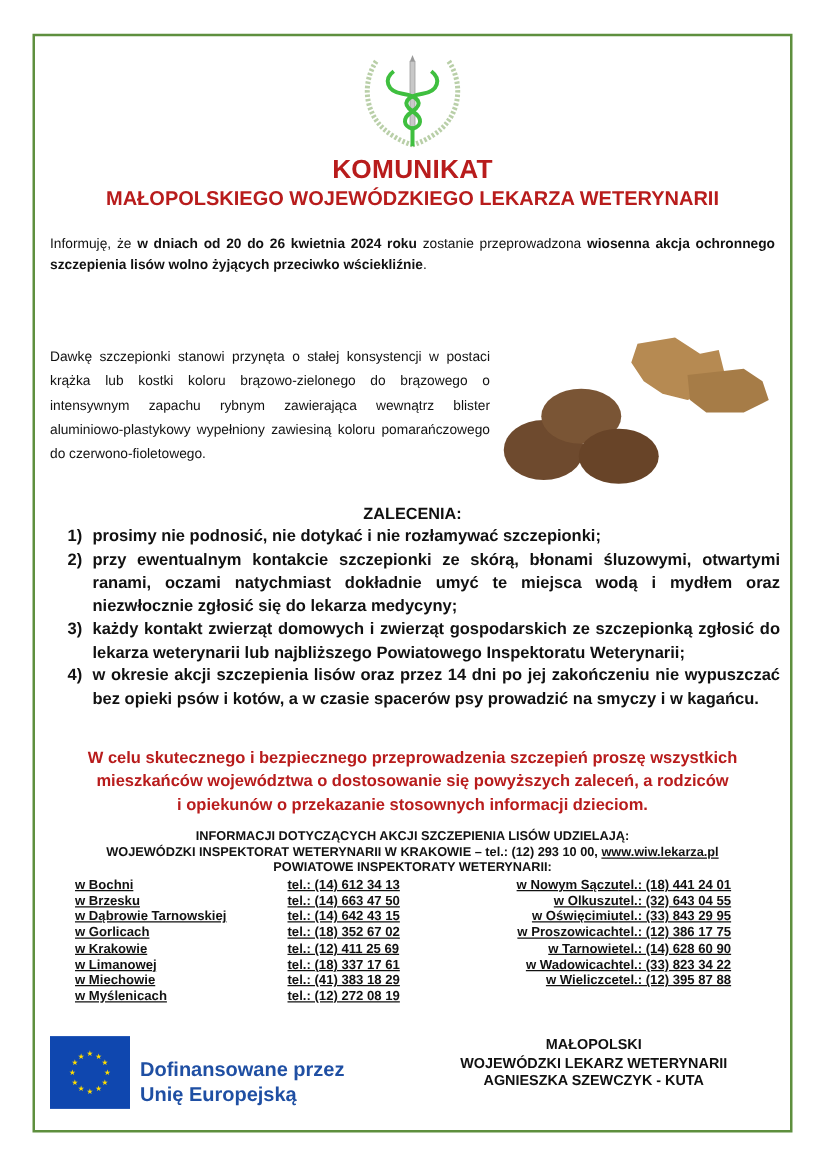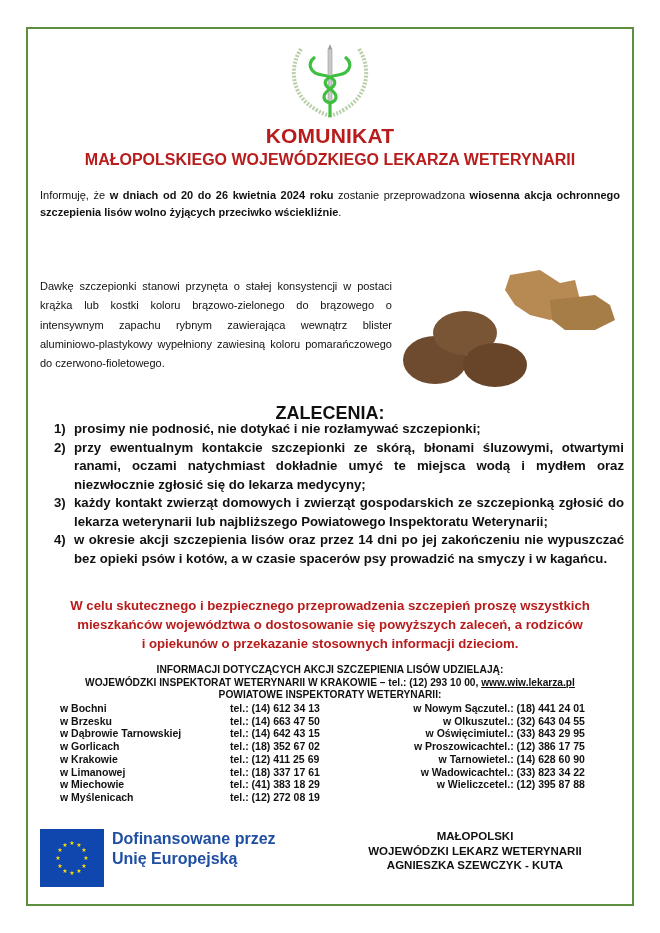--- a/index.html
+++ b/index.html
@@ -7,36 +7,36 @@
   .frame { position:absolute; left:26px; top:27px; width:604px; height:875px; border:2px solid #5e8f3e; box-sizing:content-box; }
   .logo { position:absolute; left:289px; top:43px; width:82px; width:82px; height:76px; }
   .title { position:absolute; left:0; width:660px; text-align:center; color:#b81c1c; font-weight:bold; }
   .t1 { top:124px; font-size:21px; letter-spacing:0.2px; }
   .t2 { top:151px; font-size:16px; }
   .para { position:absolute; left:40px; width:580px; font-size:11px; line-height:17px; text-align:justify; }
   .p1 { top:187px; }
   .p1 .line2 { display:block; }
   .p2 { top:277px; width:352px; line-height:19.3px; text-align:justify; }
   .vaccine { position:absolute; left:400px; top:265px; width:230px; height:130px; }
-  .zal-title { position:absolute; left:0; width:660px; top:403px; text-align:center; font-weight:bold; font-size:18px; }
+  .zal-title { position:absolute; left:0; width:660px; top:403px; text-align:center; font-weight:bold; font-size:13px; }
   .zal-list { position:absolute; left:54px; top:420px; width:570px; font-weight:bold; font-size:13.2px; line-height:18.5px; }
   .zal-item { display:flex; margin-bottom:0; }
   .zal-num { width:20px; flex:none; }
   .zal-text { flex:1; text-align:justify; }
   .appeal { position:absolute; left:40px; width:580px; top:596px; text-align:center; color:#b81c1c; font-weight:bold; font-size:13.2px; line-height:19px; }
   .info { position:absolute; left:30px; width:600px; text-align:center; font-weight:bold; font-size:10.2px; line-height:12.5px; }
   .info1 { top:664px; }
   .info a { color:#111; text-decoration:underline; }
   .table { position:absolute; top:702px; font-weight:bold; font-size:10.5px; line-height:12.7px; }
   .tbl-left { left:60px; }
   .tbl-right { left:370px;text-align:right; }
-  .row { display:flex; }
+  .row { display:flex;text-decoration:underline; }
   .tbl-left .name { width:170px; }
   .tbl-right .name { width:125px; }
-  .eu { position:absolute; left:40px; top:829px; display:flex; align-items:flex-start; }
+  .eu { position:absolute; left:40px; top:829px; display:flex; align-items:flex-end; }
   .eu-flag { width:64px; height:58px; background:#0f47af; position:relative; }
   .eu-text { margin-left:8px; color:#1f4fa3; font-size:16px; line-height:20px; font-weight:bold; }
   .sign { position:absolute; left:330px; width:290px; top:829px; text-align:center; font-weight:bold; font-size:11.5px; line-height:14.5px; }
 </style>
 </head>
 <body>
 
 <div class="frame"></div>
 
 <svg class="logo" viewBox="0 0 82 76">

